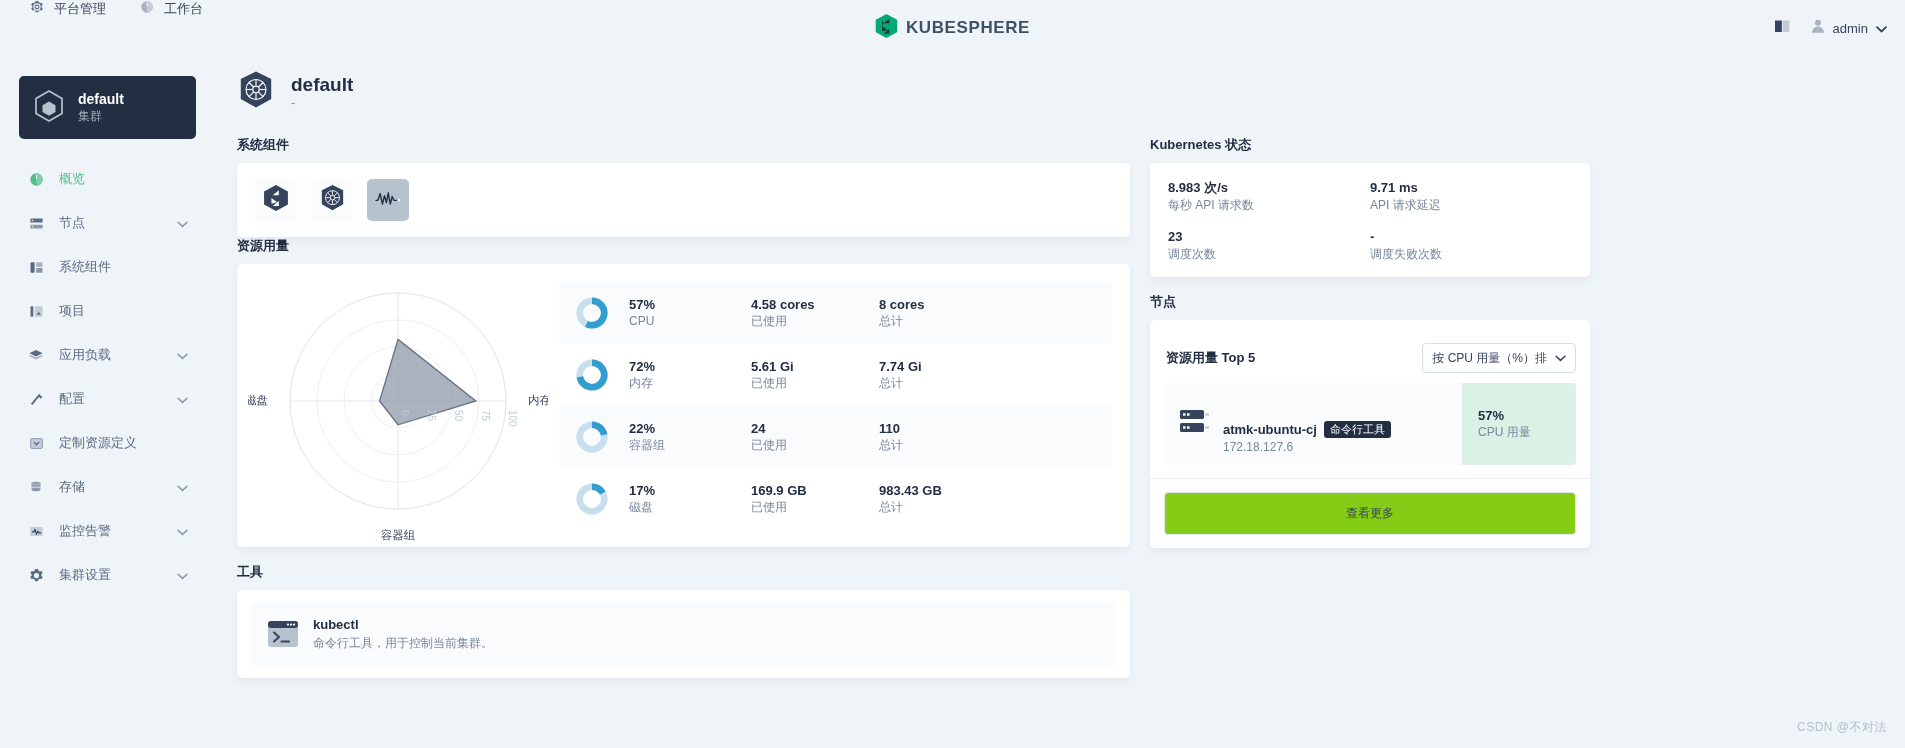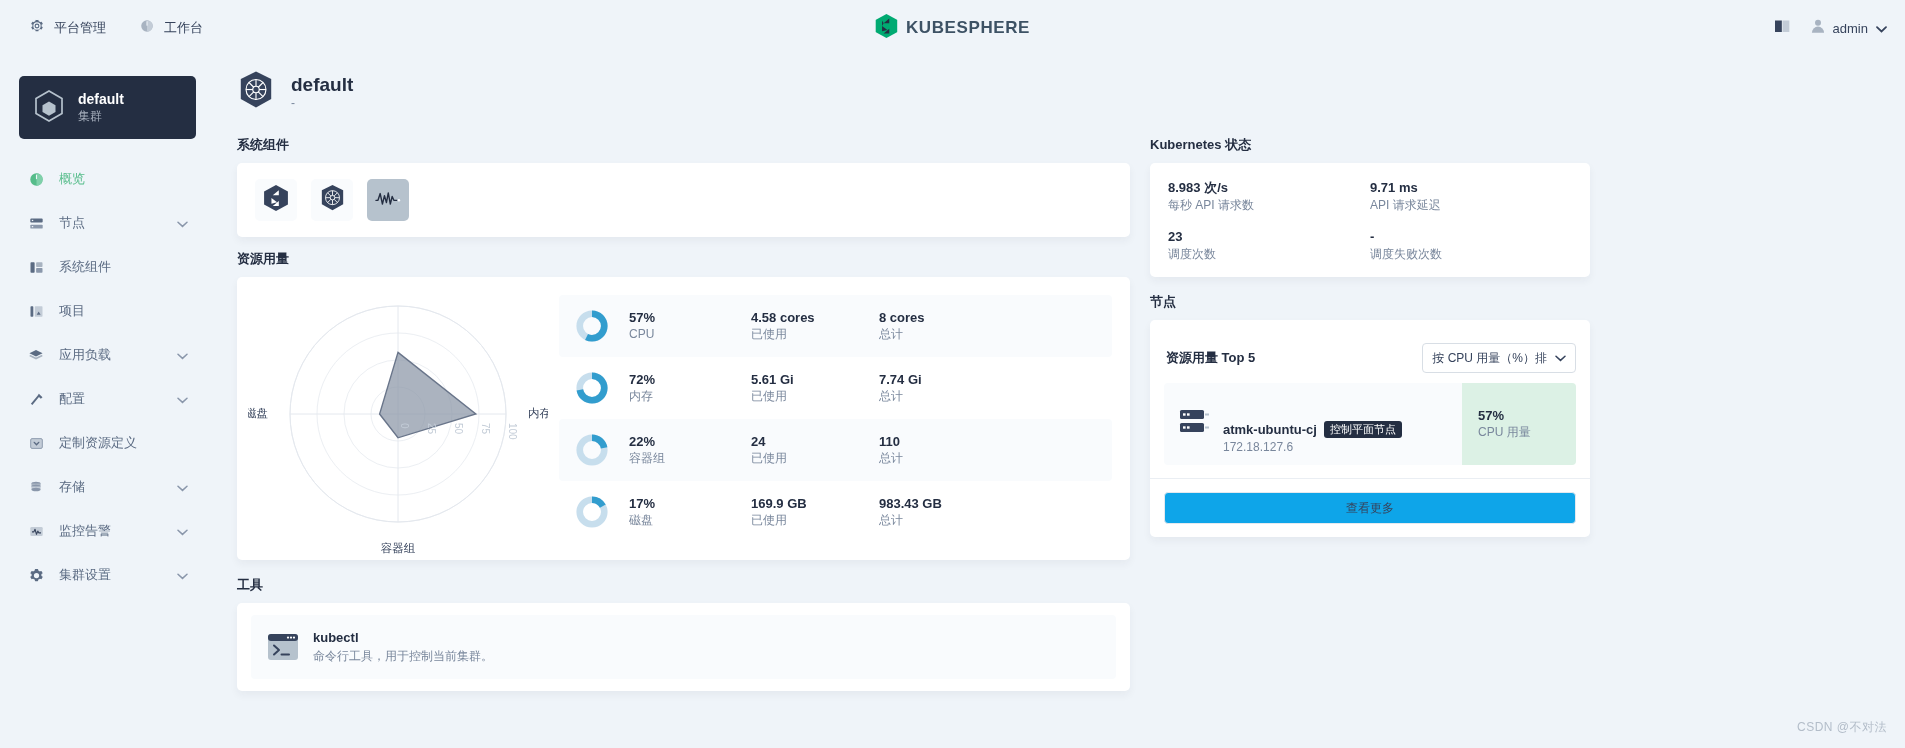--- a/index.html
+++ b/index.html
@@ -9,21 +9,21 @@
     background: #eff4f9;
     color: #36435c;
     overflow: hidden;
   }
   .app { position: relative; width: 1905px; height: 748px; }
 
   
   .topbar {
     height: 56px; width: 100%;
     background: #eff4f9;
-    display: flex; align-items: center;
+    display: flex; align-items: flex-start;
     position: relative;
   }
   .topnav { display: flex; align-items: center; gap: 34px; margin-left: 30px; }
   .topnav-item { display: flex; align-items: center; gap: 10px; cursor: pointer; }
   .topnav-item .lbl { font-size: 13px; color: #36435c; font-weight: 400; }
   .brand {
     position: absolute; left: 50%; top: 50%; transform: translate(-50%,-50%);
     display: flex; align-items: center; gap: 9px;
   }
   .brand .wordmark { font-size: 17px; font-weight: 700; letter-spacing: .6px; color: #3d5265; }
@@ -133,21 +133,21 @@
   }
   .node-ip { font-size: 12px; color: #79879c; margin-top: 2px; }
   .node-val {
     width: 114px; background: #dcf1e5; padding: 12px 0 12px 16px;
     display: flex; flex-direction: column; justify-content: center;
   }
   .node-val .v { font-size: 13px; font-weight: 700; color: #242e42; line-height: 17px; }
   .node-val .k { font-size: 12px; color: #79879c; line-height: 17px; }
   .more-wrap { padding: 13px 14px 13px; border-top: 1px solid #eaeef3; margin-top: 13px; }
   .more-btn {
-    height: 32px; border: 1px solid #e3e9ef; border-radius: 4px; background: #0ea5e9;
+    height: 43px; border: 1px solid #e3e9ef; border-radius: 4px; background: #84cc16;
     display: flex; align-items: center; justify-content: center;
     font-size: 12px; color: #36435c; cursor: pointer;
   }
 
   .watermark {
     position: absolute; right: 18px; bottom: 12px;
     font-size: 12px; color: #b3bdc9; letter-spacing: .5px;
   }
 </style>
 </head>
@@ -431,21 +431,21 @@
               <span>
                 <svg width="26" height="18" viewBox="0 0 28 18">
                   <path d="M1 11.5h2.2L5.6 4.2 8 15.6l2.2-9.2 2.1 7.6 2-10.4 2.2 12 2-8.2 1.8 4.1h3.2" stroke="#242e42" stroke-width="1.5" fill="none" stroke-linejoin="round" stroke-linecap="round"></path>
                   <circle cx="25.8" cy="11.5" r="1.3" fill="#f7fafd"></circle>
                 </svg>
               </span>
             </div>
           </div>
         </div>
 
-        <div class="sec-title" style="margin-top:13px">资源用量</div>
+        <div class="sec-title" style="margin-top:0">资源用量</div>
         <div class="card">
           <div class="res-body">
 
             <div class="radar-wrap">
               <svg id="radar" width="300" height="270" viewBox="0 0 300 270">
                   <circle cx="150" cy="130" r="27" fill="none" stroke="#eceff3" stroke-width="1"></circle>
                   <circle cx="150" cy="130" r="54" fill="none" stroke="#eceff3" stroke-width="1"></circle>
                   <circle cx="150" cy="130" r="81" fill="none" stroke="#eceff3" stroke-width="1"></circle>
                   <circle cx="150" cy="130" r="108" fill="none" stroke="#eceff3" stroke-width="1"></circle>
                   <circle cx="150" cy="130" r="108" fill="none" stroke="#e4e8ee" stroke-width="1"></circle>
@@ -621,21 +621,21 @@
                     <rect x="9" y="6.3" width="2.6" height="2.4" fill="#fff"></rect>
                   <rect x="5" y="19.3" width="2.6" height="2.4" fill="#fff"></rect>
                     <rect x="9" y="19.3" width="2.6" height="2.4" fill="#fff"></rect>
                   <line x1="27" y1="7.5" x2="31" y2="7.5" stroke="#b6c2cd" stroke-width="2"></line>
                   <line x1="27" y1="20.5" x2="31" y2="20.5" stroke="#b6c2cd" stroke-width="2"></line>
                 </svg>
               </span>
               <div>
                 <div class="node-name-line">
                   <span class="node-name">atmk-ubuntu-cj</span>
-                  <span class="badge">控制平面节点</span>
+                  <span class="badge">命令行工具</span>
                 </div>
                 <div class="node-ip">172.18.127.6</div>
               </div>
             </div>
             <div class="node-val">
               <div class="v">57%</div>
               <div class="k">CPU 用量</div>
             </div>
           </div>
 

